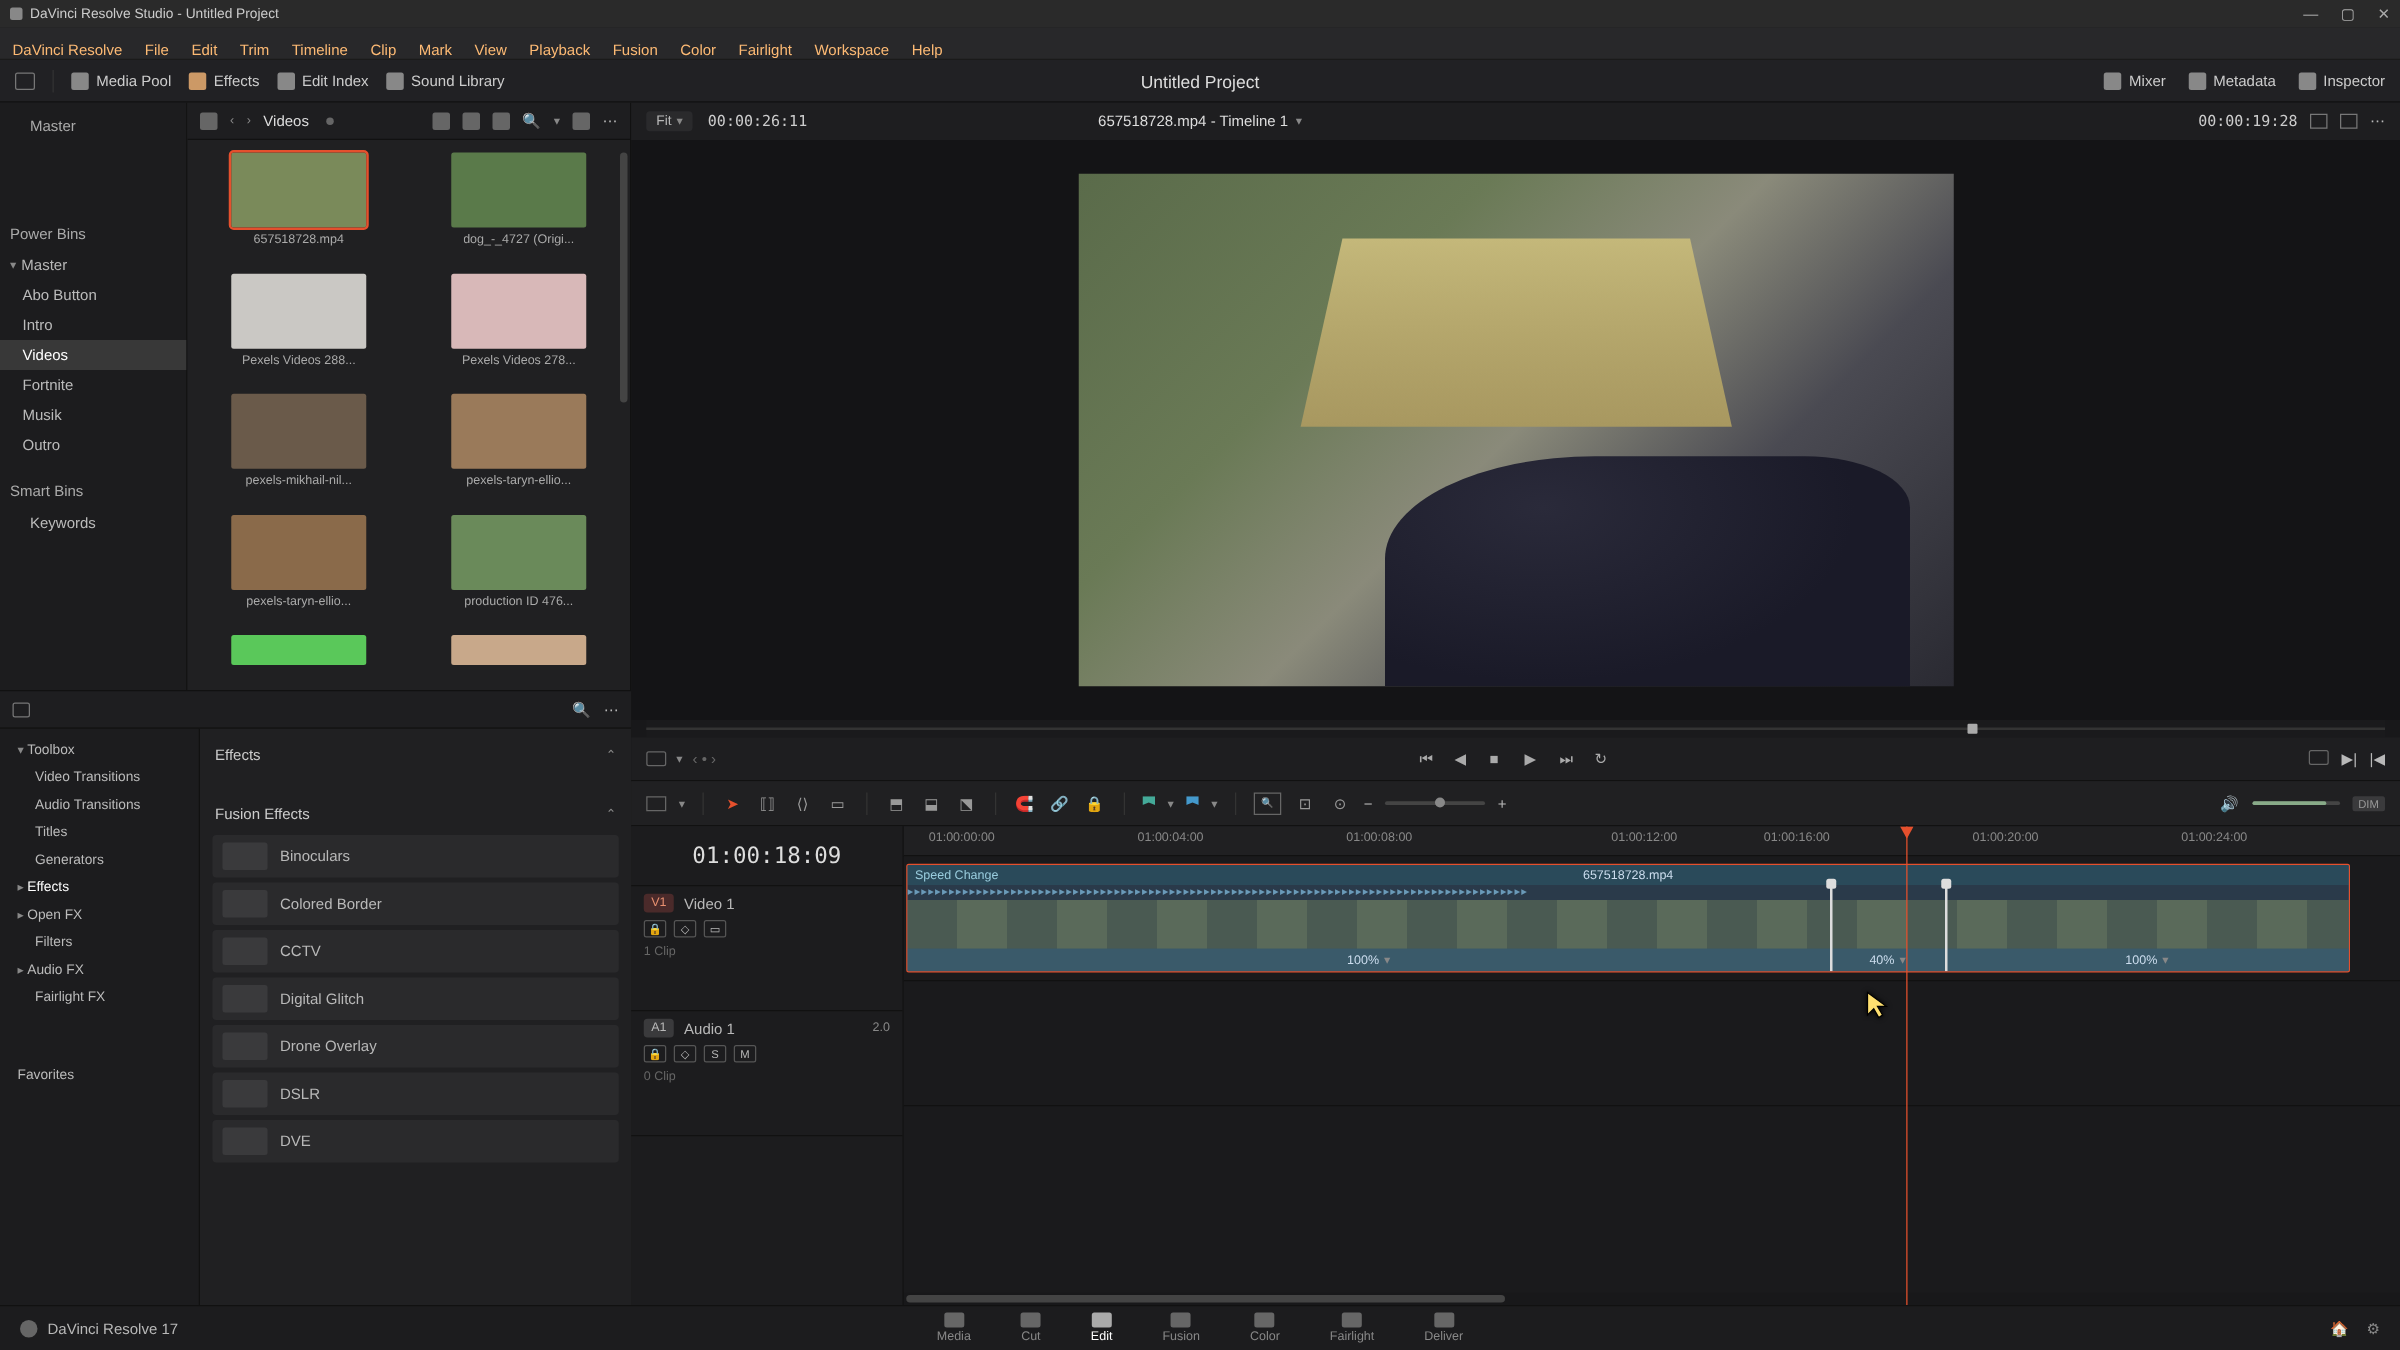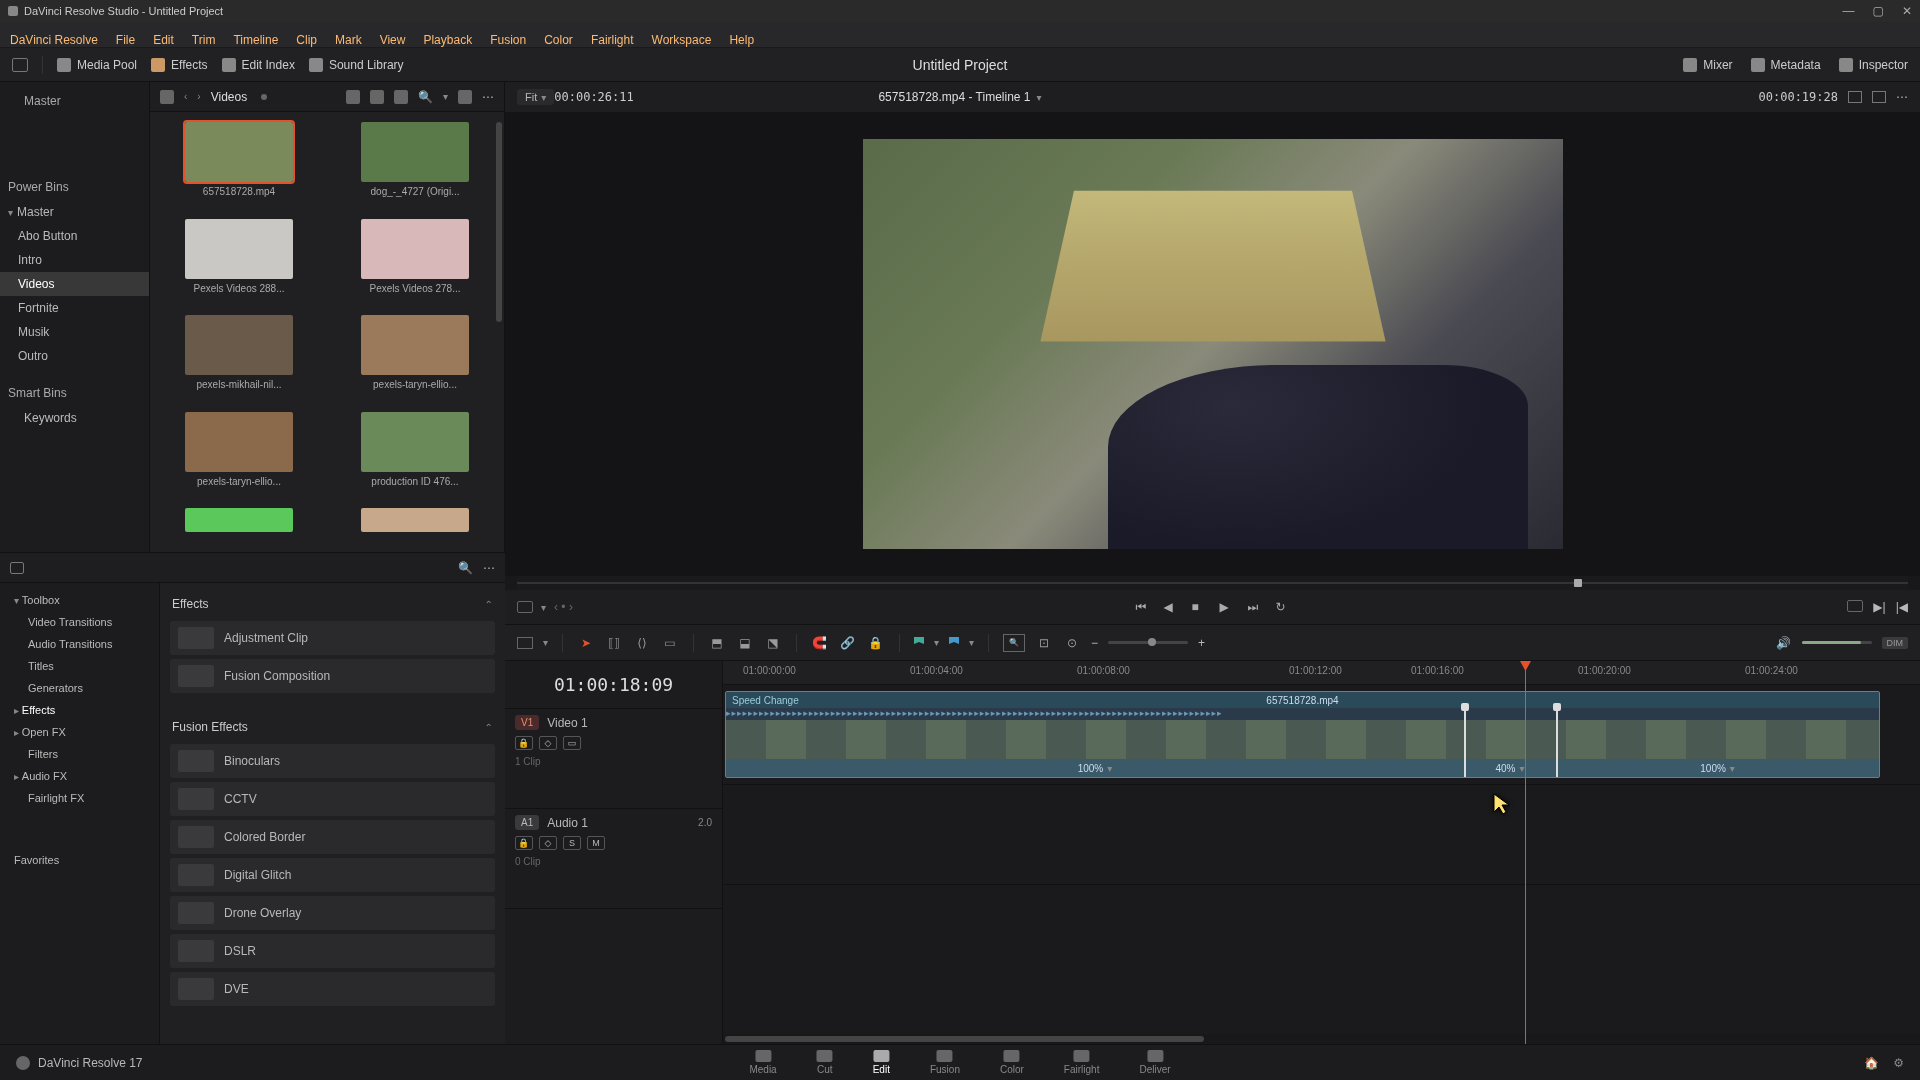--- a/index.html
+++ b/index.html
@@ -35,21 +35,21 @@
 .effects-panel { flex: 1; border-top: 1px solid #111; display: flex; }
 .eff-tree { width: 160px; background: #1c1c1e; border-right: 1px solid #111; padding: 6px 0; }
 .eff-tree .item { padding: 5px 14px; color: #bbb; cursor: pointer; font-size: 11px; }
 .eff-tree .item.sub { padding-left: 28px; }
 .eff-tree .item.active { color: #fff; }
 .eff-list { flex: 1; background: #202022; padding: 8px; overflow: auto; }
 .eff-list .section { color: #ccc; padding: 6px 4px; display: flex; justify-content: space-between; align-items: center; }
 .eff-item { display: flex; align-items: center; gap: 10px; background: #2a2a2c; border-radius: 3px; padding: 6px 8px; margin: 4px 2px; cursor: pointer; }
 .eff-item .prev { width: 36px; height: 22px; background: #3a3a3c; border-radius: 2px; }
 .viewer-area { flex: 1; display: flex; flex-direction: column; background: #18181a; }
-.viewer-header { height: 30px; display: flex; align-items: center; padding: 0 12px; background: #1e1e20; }
+.viewer-header { height: 30px; display: flex; align-items: center; padding: 0 12px; gap: 12px; background: #1e1e20; }
 .viewer-header .right { margin-left: auto; display: flex; gap: 10px; align-items: center; }
 .dropdown { background: #2a2a2c; padding: 2px 8px; border-radius: 3px; cursor: pointer; display: flex; align-items: center; gap: 4px; font-size: 11px; }
 .viewer { flex: 1; display: flex; align-items: center; justify-content: center; position: relative; background: #141416; }
 .viewer .frame { width: 700px; height: 410px; background: linear-gradient(135deg, #5a6b4a 0%, #6a7a56 30%, #8a8a7a 50%, #4a4a52 70%, #2a2a32 100%); position: relative; overflow: hidden; }
 .viewer .frame::before { content:""; position:absolute; left:28%; top:8%; width:44%; height:42%; background: linear-gradient(#c4b87a,#a89860); transform: perspective(400px) rotateX(30deg); }
 .viewer .frame::after { content:""; position:absolute; left:35%; top:55%; width:60%; height:50%; background: radial-gradient(ellipse at 30% 20%, #2a2a3a 0%, #1a1a28 60%); border-radius: 40% 20% 0 0; }
 .viewer-scrub { height: 14px; background: #1a1a1c; position: relative; margin: 0 12px; }
 .viewer-scrub .track { position: absolute; top: 6px; left: 0; right: 0; height: 2px; background: #333; }
 .viewer-scrub .handle { position: absolute; top: 3px; width: 8px; height: 8px; background: #aaa; border-radius: 1px; }
 .transport { height: 34px; display: flex; align-items: center; justify-content: center; gap: 14px; background: #1e1e20; }
@@ -272,46 +272,36 @@
             <div class="item"><span class="chev">▸ </span>Audio FX</div>
             <div class="item sub">Fairlight FX</div>
           </div>
         <div class="item" style="margin-top:40px">Favorites</div>
       </div>
       <div class="eff-list">
         <div class="section">
             <span>Effects</span>
             <span class="chev">⌃</span>
           </div>
-        <div id="eff-list-1">
-            <div class="eff-item">
-              <div class="prev"></div>
-              <span>Adjustment Clip</span>
-            </div>
-            <div class="eff-item">
-              <div class="prev"></div>
-              <span>Fusion Composition</span>
-            </div>
-          </div>
         <div class="section" style="margin-top:21px">
             <span>Fusion Effects</span>
             <span class="chev">⌃</span>
           </div>
         <div id="eff-list-2">
             <div class="eff-item">
               <div class="prev"></div>
               <span>Binoculars</span>
             </div>
             <div class="eff-item">
               <div class="prev"></div>
+              <span>Colored Border</span>
+            </div>
+            <div class="eff-item">
+              <div class="prev"></div>
               <span>CCTV</span>
-            </div>
-            <div class="eff-item">
-              <div class="prev"></div>
-              <span>Colored Border</span>
             </div>
             <div class="eff-item">
               <div class="prev"></div>
               <span>Digital Glitch</span>
             </div>
             <div class="eff-item">
               <div class="prev"></div>
               <span>Drone Overlay</span>
             </div>
             <div class="eff-item">

